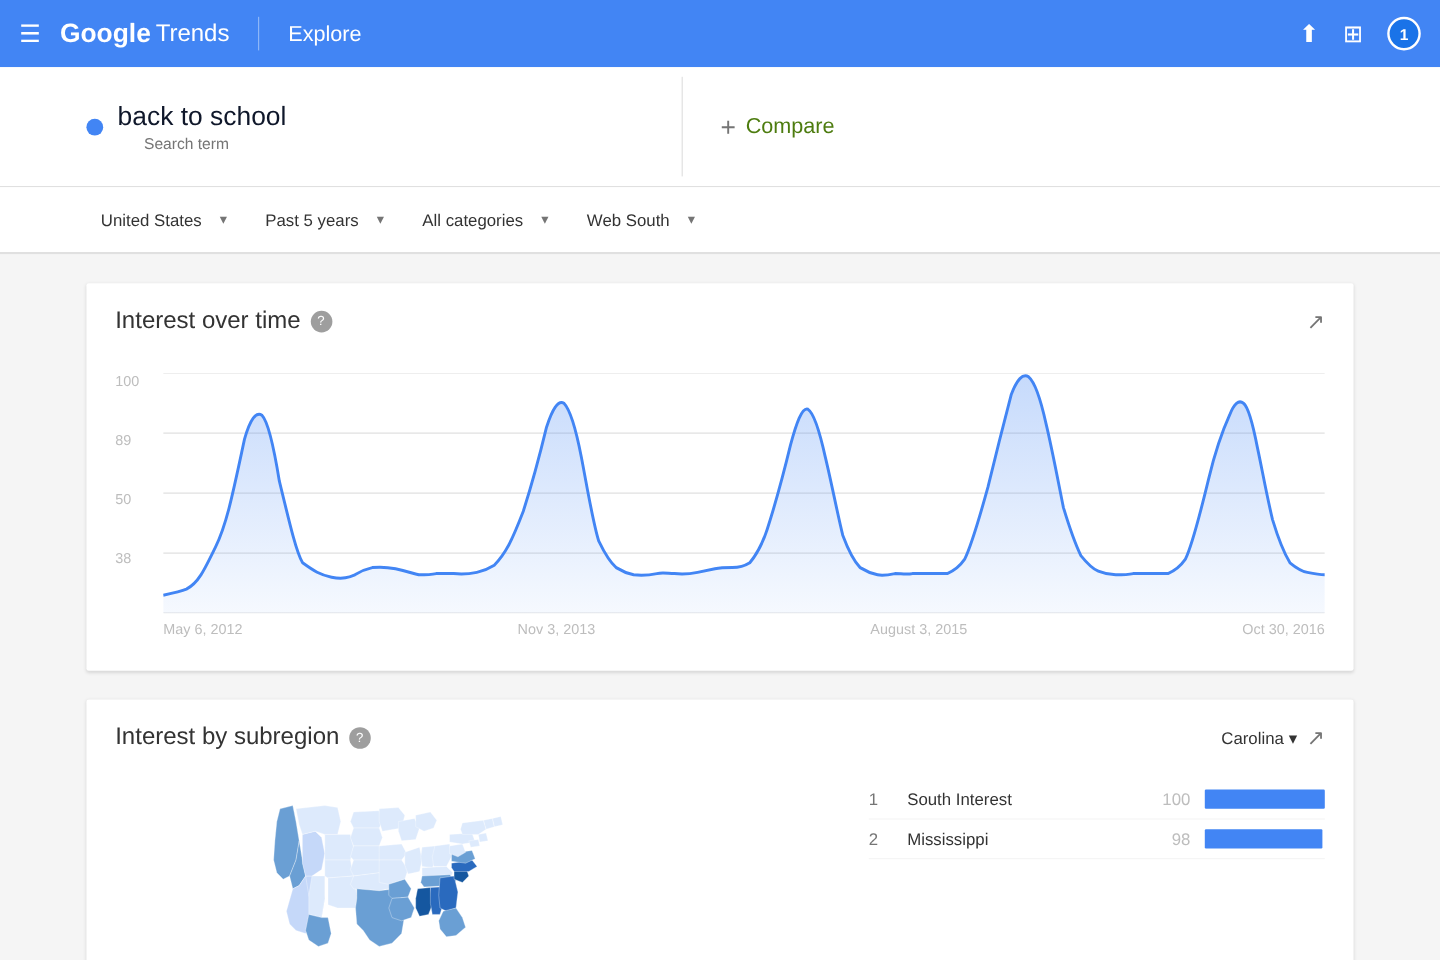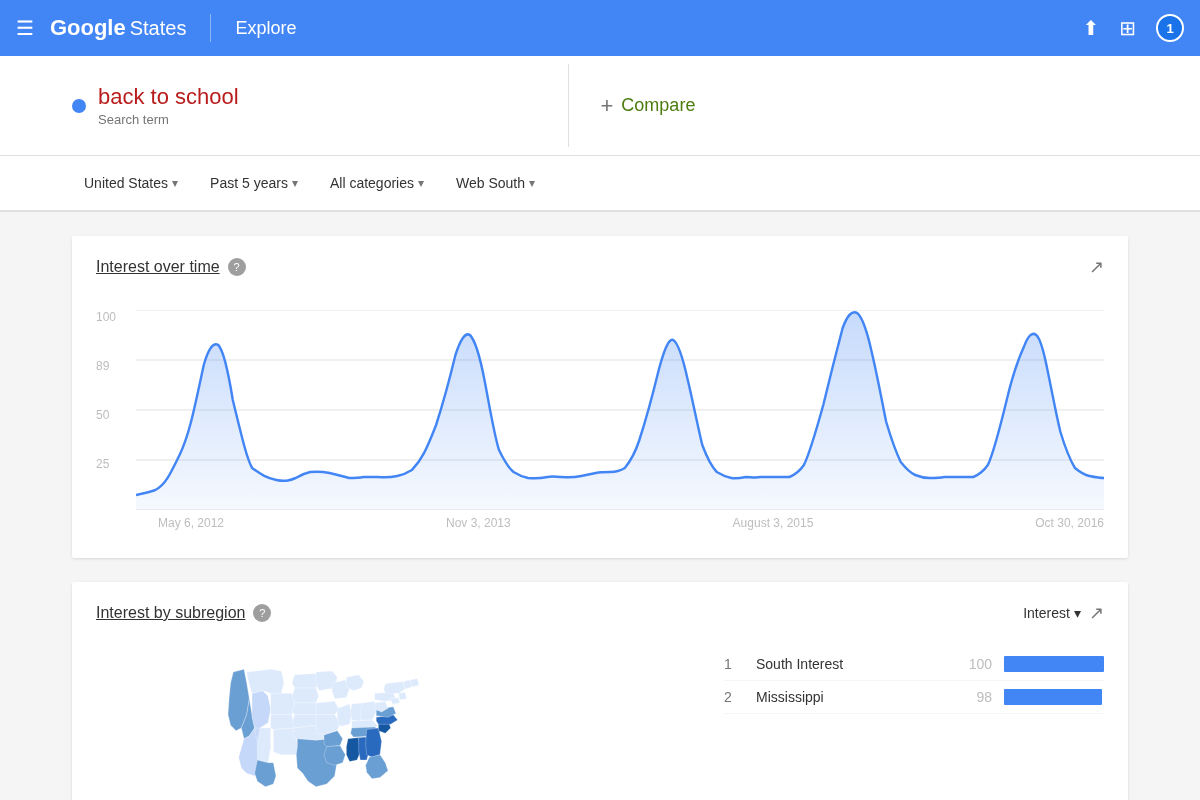--- a/index.html
+++ b/index.html
@@ -37,22 +37,22 @@
     .search-term-box {
       flex: 1;
       display: flex;
       align-items: center;
       gap: 12px;
       padding: 20px 0;
       border-right: 1px solid #e0e0e0;
     }
     .search-dot { width: 14px; height: 14px; border-radius: 50%; background: #4285f4; flex-shrink: 0; }
     .search-term-info {}
-    .search-term-text { font-size: 22px; color: #b91c1c; }
-    .search-term-label { font-size: 13px; color: #757575; margin-top: 2px; }
+    .search-term-text { font-size: 22px; color: #0f172a; }
+    .search-term-label { font-size: 13px; color: #757575; margin-top: 2px; margin-left: 22px; }
     .compare-box {
       flex: 1;
       display: flex;
       align-items: center;
       gap: 8px;
       padding: 20px 32px;
       color: #757575;
       cursor: pointer;
     }
     .compare-plus { font-size: 22px; color: #757575; }
@@ -64,21 +64,21 @@
       padding: 0 72px;
       height: 56px;
       display: flex;
       align-items: center;
       gap: 8px;
       border-bottom: 2px solid #e0e0e0;
     }
     .filter-btn {
       display: flex;
       align-items: center;
-      gap: 4px;
+      gap: 15px;
       padding: 6px 12px;
       border: none;
       background: none;
       font-size: 14px;
       color: #333;
       cursor: pointer;
       border-radius: 2px;
     }
     .filter-arrow { font-size: 12px; color: #757575; }
 
@@ -93,21 +93,21 @@
       margin-bottom: 24px;
       padding: 20px 24px;
     }
     .card-header {
       display: flex;
       align-items: center;
       justify-content: space-between;
       margin-bottom: 16px;
     }
     .card-title-row { display: flex; align-items: center; gap: 8px; }
-    .card-title { font-size: 16px; color: #333; font-weight: 400; text-decoration: underline; }
+    .card-title { font-size: 20px; color: #333; font-weight: 400; }
     .help-icon { width: 18px; height: 18px; border-radius: 50%; background: #9e9e9e; color: white; font-size: 11px; display: flex; align-items: center; justify-content: center; cursor: pointer; }
     .share-icon { color: #757575; font-size: 18px; cursor: pointer; }
 
     
     .chart-container { padding: 16px 0 8px 0; position: relative; }
     .chart-area { position: relative; width: 100%; height: 200px; }
     .chart-labels-y {
       position: absolute;
       left: 0;
       top: 0;
@@ -115,21 +115,21 @@
       display: flex;
       flex-direction: column;
       justify-content: space-between;
       padding-bottom: 4px;
     }
     .chart-label-y { font-size: 12px; color: #bdbdbd; }
     .chart-svg-wrapper { margin-left: 40px; }
     .chart-labels-x {
       display: flex;
       justify-content: space-between;
-      margin-left: 62px;
+      margin-left: 40px;
       margin-top: 6px;
     }
     .chart-label-x { font-size: 12px; color: #bdbdbd; }
 
     
     .subregion-content { display: flex; gap: 24px; }
     .map-area { flex: 1; min-height: 160px; display: flex; align-items: flex-end; }
     .region-list { width: 380px; padding-top: 8px; }
     .region-item {
       display: flex;
@@ -160,21 +160,21 @@
     .us-map-state.darkest { fill: #1557a0; }
     .us-map-state.light { fill: #ddeafc; }
   </style>
 </head>
 <body>
 
 <header class="header">
   <span class="header-menu-icon">☰</span>
   <div class="header-logo">
     <span class="header-logo-google">Google</span>
-    <span class="header-logo-trends">States</span>
+    <span class="header-logo-trends">Trends</span>
   </div>
   <div class="header-divider"></div>
   <span class="header-explore">Explore</span>
   <div class="header-spacer"></div>
   <div class="header-icons">
     <span class="header-icon">⬆</span>
     <span class="header-icon">⊞</span>
     <div class="header-avatar">1</div>
   </div>
 </header>
@@ -221,21 +221,21 @@
         <div class="help-icon">?</div>
       </div>
       <span class="share-icon">↗</span>
     </div>
     <div class="chart-container">
       <div class="chart-area">
         <div class="chart-labels-y">
           <span class="chart-label-y">100</span>
           <span class="chart-label-y">89</span>
           <span class="chart-label-y">50</span>
-          <span class="chart-label-y">25</span>
+          <span class="chart-label-y">38</span>
           <span class="chart-label-y"></span>
         </div>
         <div class="chart-svg-wrapper">
           <svg width="100%" height="200" viewBox="0 0 1000 200" preserveAspectRatio="none">
 
             <line x1="0" y1="0" x2="1000" y2="0" stroke="#e0e0e0" stroke-width="1"></line>
             <line x1="0" y1="50" x2="1000" y2="50" stroke="#e0e0e0" stroke-width="1"></line>
             <line x1="0" y1="100" x2="1000" y2="100" stroke="#e0e0e0" stroke-width="1"></line>
             <line x1="0" y1="150" x2="1000" y2="150" stroke="#e0e0e0" stroke-width="1"></line>
             <line x1="0" y1="200" x2="1000" y2="200" stroke="#e0e0e0" stroke-width="1"></line>
@@ -388,21 +388,21 @@
   </div>
 
   <div class="card">
     <div class="card-header">
       <div class="card-title-row">
         <span class="card-title">Interest by subregion</span>
         <div class="help-icon">?</div>
       </div>
       <div class="subregion-controls">
         <div class="subregion-dropdown">
-          <span>Interest</span>
+          <span>Carolina</span>
           <span>▾</span>
         </div>
         <span class="share-icon">↗</span>
       </div>
     </div>
     <div class="subregion-content">
 
       <div class="map-area">
         <svg viewBox="0 0 520 300" width="520" height="160">
 

